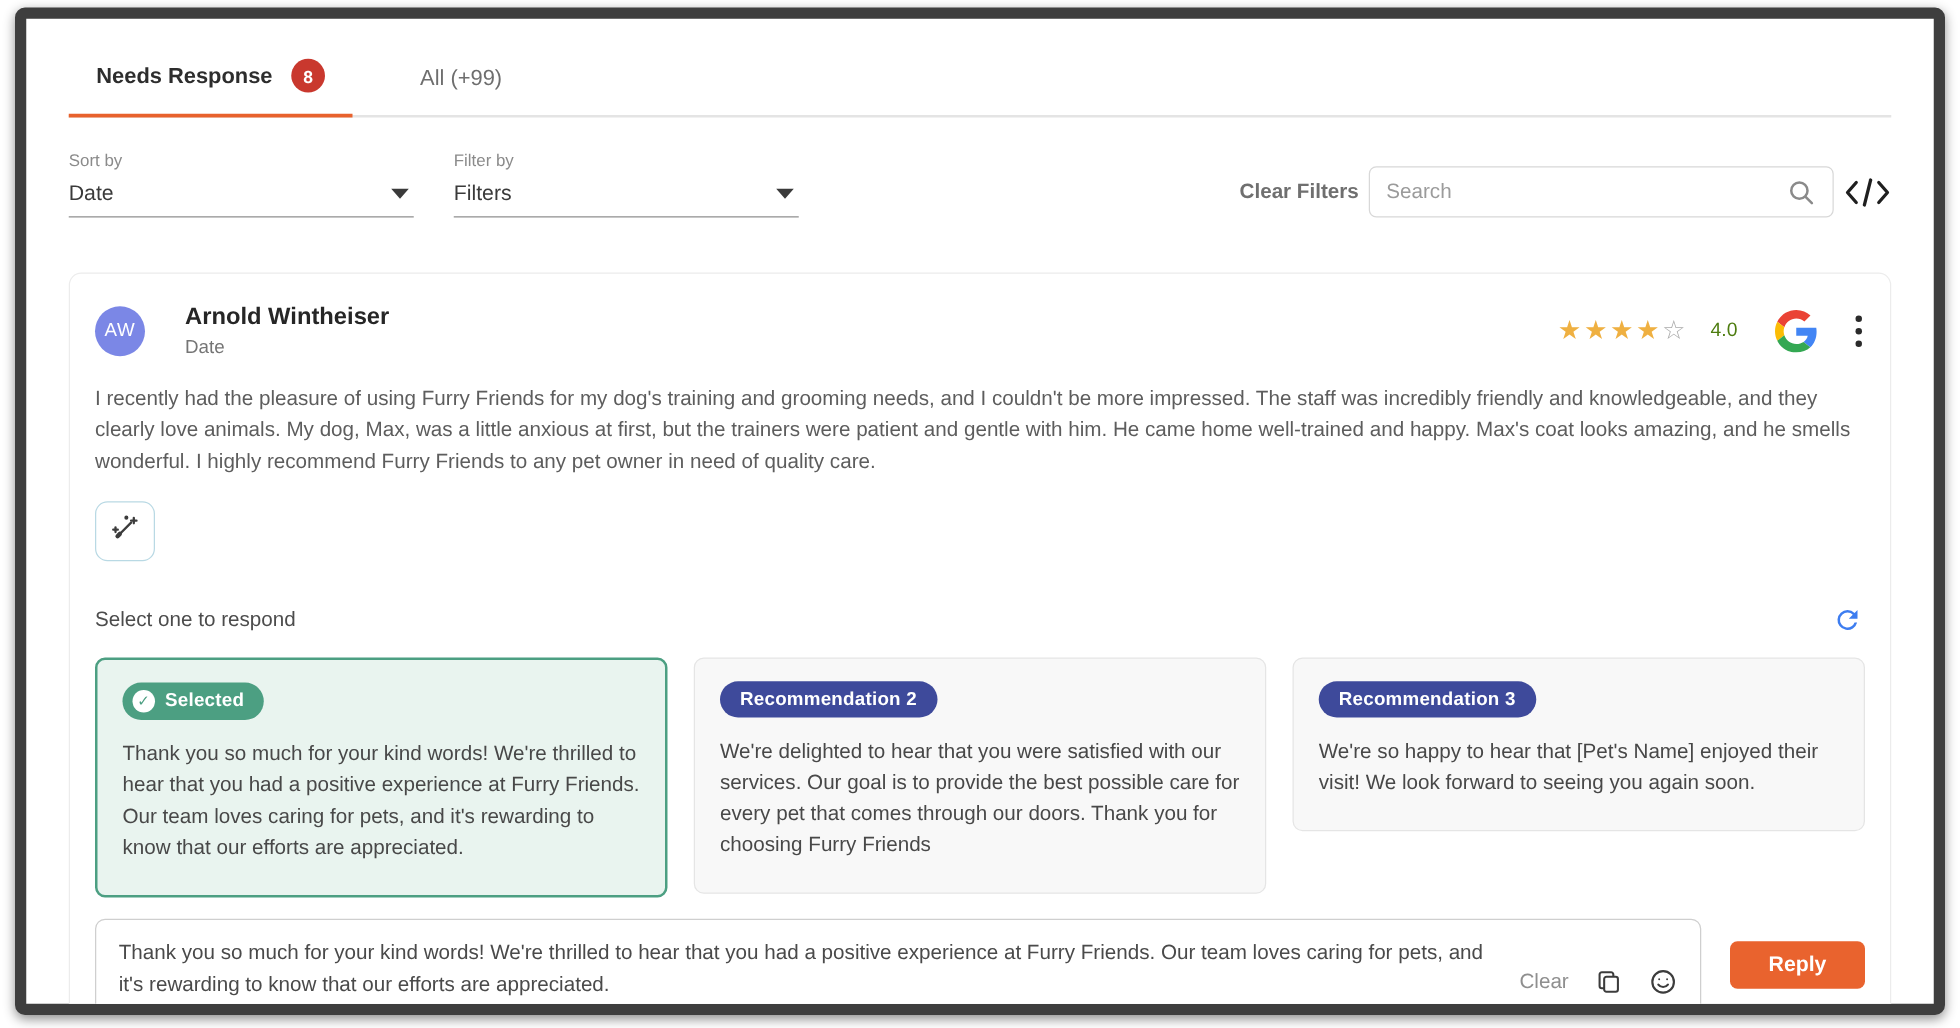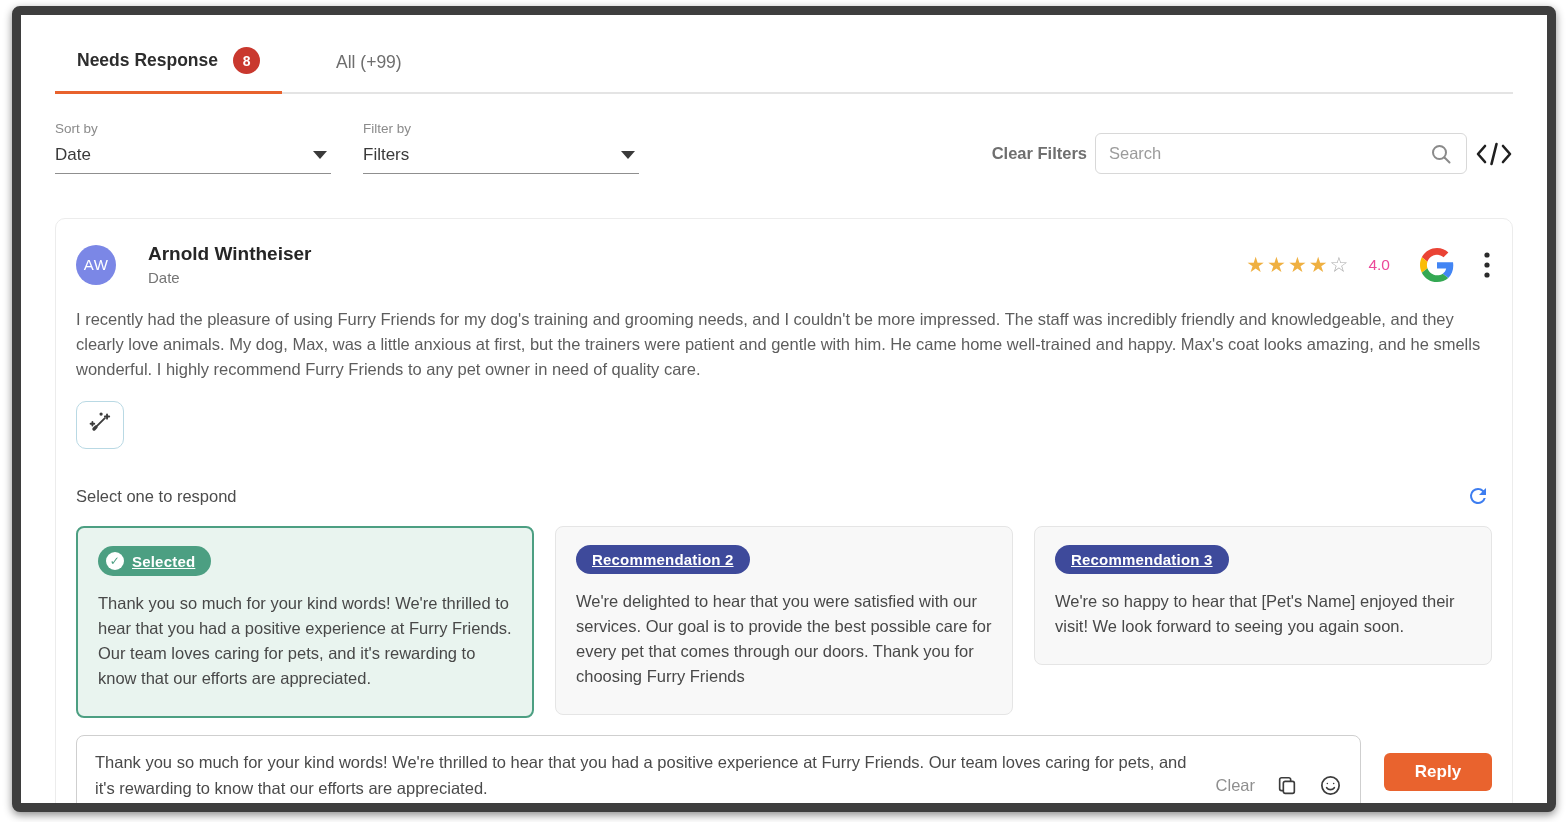--- a/index.html
+++ b/index.html
@@ -48,44 +48,44 @@
   .avatar { width:40px; height:40px; border-radius:50%; background:#7b87e6;
             color:#fff; font-size:15px; display:flex; align-items:center;
             justify-content:center; letter-spacing:.5px; }
   .name-block { margin-left:32px; }
   .reviewer-name { font-size:19px; font-weight:700; color:#262626; }
   .review-date { font-size:15px; color:#757575; margin-top:4px; }
   .header-right { margin-left:auto; display:flex; align-items:center; }
   .stars { font-size:21px; letter-spacing:2px; white-space:nowrap; }
   .stars .filled { color:#efb041; }
   .stars .empty  { color:#ababab; }
-  .rating-value { font-size:15.5px; color:#ec4899; margin-left:18px; }
+  .rating-value { font-size:15.5px; color:#4d7c0f; margin-left:18px; }
   .g-logo { margin-left:30px; display:flex; }
   .kebab { margin-left:28px; cursor:pointer; display:flex; padding:2px; }
 
   .review-text { margin-top:21px; font-size:16.5px; color:#5d5d5d; line-height:25px; }
 
   .wand-button { margin-top:19px; width:48px; height:48px; border:1px solid #b9d9e4;
                  border-radius:10px; background:#fff; display:flex; align-items:center;
                  justify-content:center; cursor:pointer; }
 
   .prompt-row { margin-top:33px; display:flex; align-items:center;
                 justify-content:space-between; }
   .select-prompt { font-size:16.5px; color:#4c4c4c; }
   .refresh-button { cursor:pointer; display:flex; padding:2px; }
 
   
   .rec-grid { margin-top:16px; display:grid; grid-template-columns:repeat(3,1fr);
               gap:21px; align-items:start; }
   .rec-card { border-radius:8px; padding:18px 20px 25px; cursor:pointer; }
   .rec-card.selected { background:#e9f4ef; border:2px solid #4c9f82; }
   .rec-card.plain { background:#f8f8f8; border:1px solid #e5e5e5; }
-  .badge-pill { display:inline-flex; align-items:center; gap:8px; color:#fff;
+  .badge-pill { display:inline-flex; align-items:flex-start; gap:8px; color:#fff;
                 font-size:15px; font-weight:600; border-radius:999px;
-                padding:6px 16px; letter-spacing:.2px;text-decoration:underline; }
+                padding:6px 16px; letter-spacing:.2px; }
   .badge-pill.green { background:#4c9f82; padding-left:8px; }
   .badge-pill.indigo { background:#3e4a9b; }
   .check-icon { width:18px; height:18px; border-radius:50%; background:#ffffff;
                 color:#4c9f82; display:flex; align-items:center; justify-content:center;
                 font-size:12px; font-weight:700; }
   .check-icon::after { content:"✓"; }
   .rec-text { margin-top:15px; font-size:16.5px; color:#484848; line-height:25px; }
 
   
   .reply-row { margin-top:17px; display:flex; align-items:flex-start; gap:23px; }

